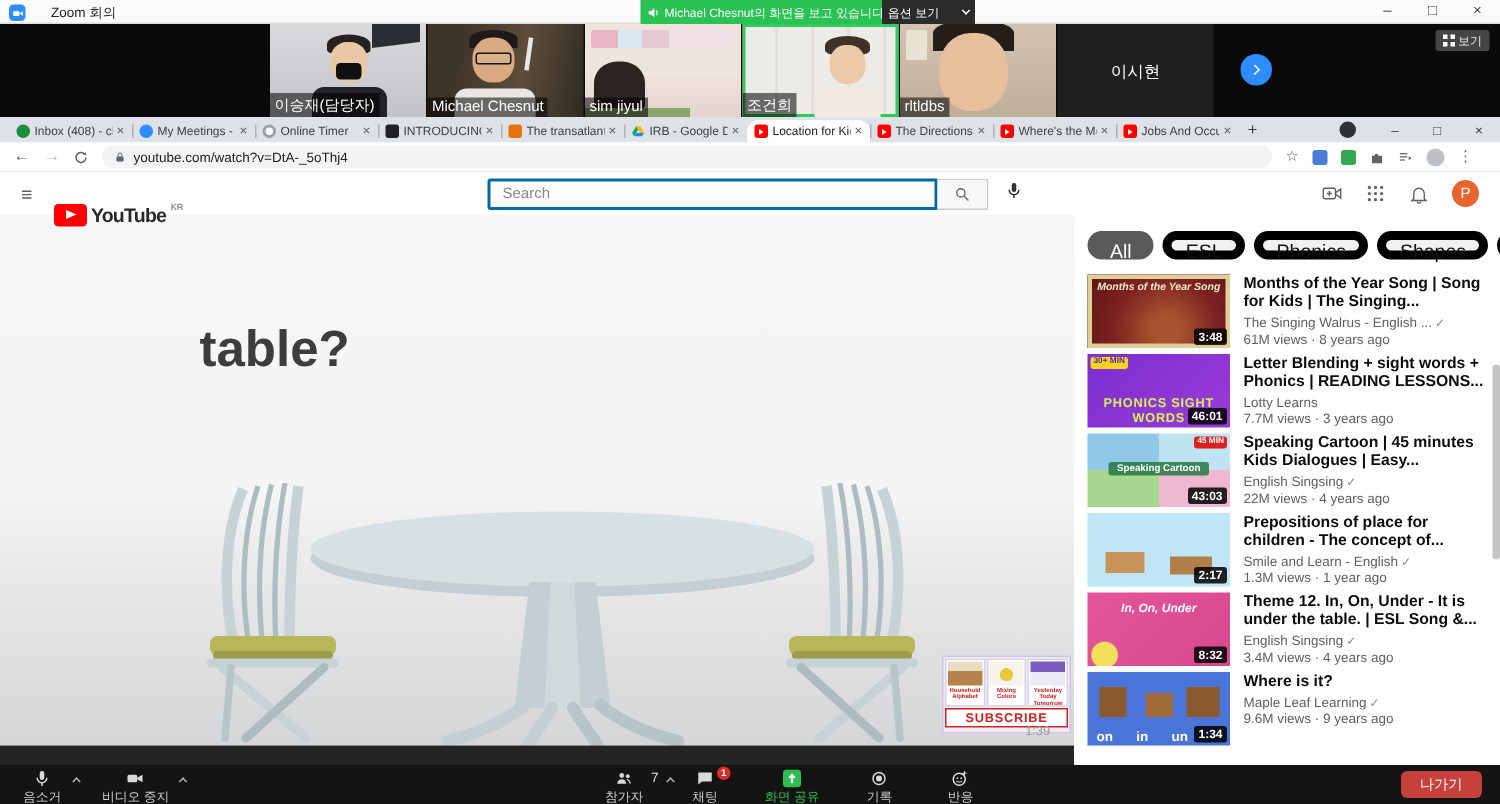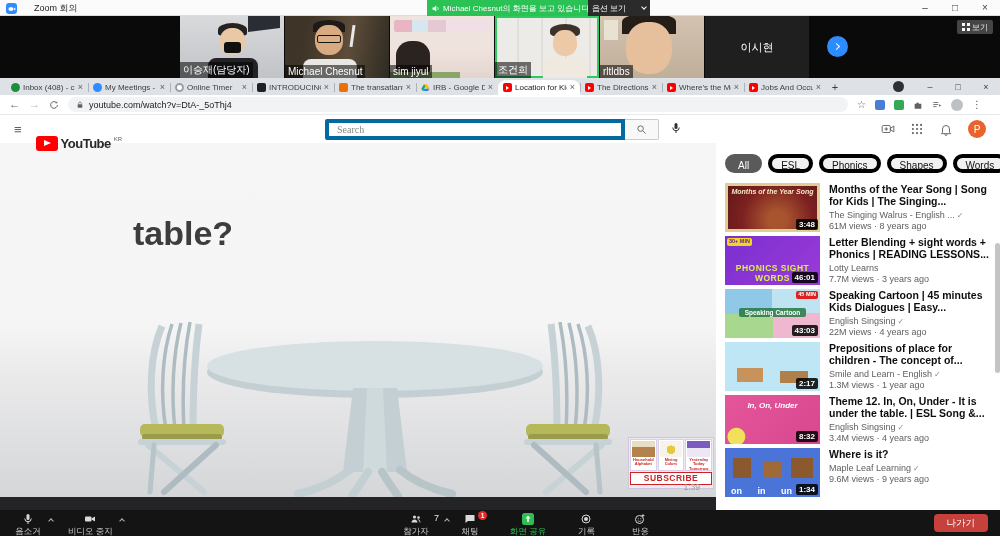--- a/index.html
+++ b/index.html
@@ -96,21 +96,21 @@
   
   .ytheader { position:absolute; top:115px; left:0; right:0; height:28px; background:#fff; z-index:5; }
   .yh-left { position:absolute; left:14px; top:0; height:28px; display:flex; align-items:center; gap:14px; }
   .hamburger { font-size:13px; color:#606060; cursor:pointer; }
   .yt-logo { display:flex; align-items:flex-start; gap:3px; cursor:pointer;margin-top:28px; }
   .yt-badge { width:22px; height:15px; background:#f00; border-radius:3px; position:relative; margin-top:1px; }
   .yt-badge::after { content:''; position:absolute; left:8px; top:4px; border-left:7px solid #fff; border-top:3.5px solid transparent; border-bottom:3.5px solid transparent; }
   .yt-word { font-size:13px; font-weight:bold; letter-spacing:-0.5px; color:#282828; line-height:17px; }
   .yt-kr { font-size:6px; color:#606060; margin-top:1px; }
   .yh-search { position:absolute; left:325px; top:3px; height:22px; display:flex; align-items:center; }
-  .yh-search input { width:300px; height:21px; border:4px solid #0369a1; border-radius:2px 0 0 2px; font-size:10px; padding:0 8px; color:#111; outline:none; font-family:Liberation Serif, serif; }
+  .yh-search input { width:300px; height:21px; border:2px solid #0369a1; border-radius:2px 0 0 2px; font-size:10px; padding:0 8px; color:#111; outline:none; font-family:Liberation Sans, sans-serif; }
   .yh-search input::placeholder { color:#888; }
   .search-btn { width:34px; height:21px; background:#f8f8f8; border:1px solid #ccc; border-left:none; border-radius:0 2px 2px 0; display:flex; align-items:center; justify-content:center; cursor:pointer; }
   .search-btn svg { width:11px; height:11px; }
   .yh-mic { margin-left:11px; cursor:pointer; }
   .yh-mic svg { width:12px; height:12px; }
   .yh-right { position:absolute; right:14px; top:0; height:28px; display:flex; align-items:center; gap:15px; }
   .yh-right svg { width:14px; height:14px; cursor:pointer; }
   .yh-avatar { width:18px; height:18px; border-radius:50%; background:#e8642c; color:#fff; font-size:10px; display:flex; align-items:center; justify-content:center; cursor:pointer; }
   
   .content { position:absolute; top:143px; left:0; right:0; height:367px; background:#fff; }
@@ -127,21 +127,21 @@
   .ec-card { flex:1; background:#fff; border:1px solid #d8cfe8; font-size:4px; font-weight:bold; color:#c22; text-align:center; line-height:1.1; overflow:hidden; }
   .ec-img { height:16px; margin:1px; }
   .ec-i1 { background:linear-gradient(180deg,#e9ddc2 40%,#b4824c 40%); }
   .ec-i2 { background:radial-gradient(circle at 50% 55%, #e8c93e 0 30%, #f7f3ea 32%); }
   .ec-i3 { background:linear-gradient(180deg,#7a5bbf 45%,#ece7f5 45%); }
   .ec-sub { margin-top:1px; height:13px; background:#fff; border:1px solid #cc2222; color:#cc2222; font-weight:bold; font-size:8.5px; text-align:center; line-height:11px; letter-spacing:.5px; }
   .timestamp { position:absolute; right:16px; bottom:5px; font-size:8.5px; color:#9a9a9a; }
   
   .sidebar { position:absolute; left:725px; top:0; width:270px; height:367px; background:#fff; }
   .chips { position:absolute; left:0; top:11px; display:flex; gap:6px; align-items:center; }
-  .chip { height:19px; border-radius:10px; background:#f1f1f1; border:4px solid #000000; color:#111; font-size:10px; padding:0 9px; line-height:16px; cursor:pointer; white-space:nowrap; }
+  .chip { height:19px; border-radius:10px; background:#f1f1f1; border:6px solid #000000; color:#111; font-size:13px; padding:0 9px; line-height:16px; cursor:pointer; white-space:nowrap; }
   .chip.sel { background:#5a5a5a; border-color:#5a5a5a; color:#fff; }
   .chips-more { color:#606060; margin-left:6px; cursor:pointer; }
   .vitem { position:absolute; left:0; width:270px; height:49px; cursor:pointer; }
   .vthumb { position:absolute; left:0; top:0; width:95px; height:49px; overflow:hidden; }
   .vtext { position:absolute; width:100%; text-align:center; color:#fff; font-weight:bold; }
   .th1 { background:radial-gradient(circle at 55% 75%, #a8542e 0 14%, #7c2121 55%, #5e1616); box-shadow:inset 0 0 0 3px #decf96; }
   .th1 .vtext { top:5px; font-size:7px; font-style:italic; color:#f3e9c4; }
   .th2 { background:linear-gradient(135deg,#7b2fd0,#9a3bd8); }
   .th2 .vtext { top:15px; font-size:8.5px; color:#d9f052; letter-spacing:.5px;margin-top:12px; }
   .th3 { background:conic-gradient(from 0deg at 50% 50%, #bfe3f0 0 25%, #f0b8d0 0 50%, #a8d890 0 75%, #90c8e8 0); }

